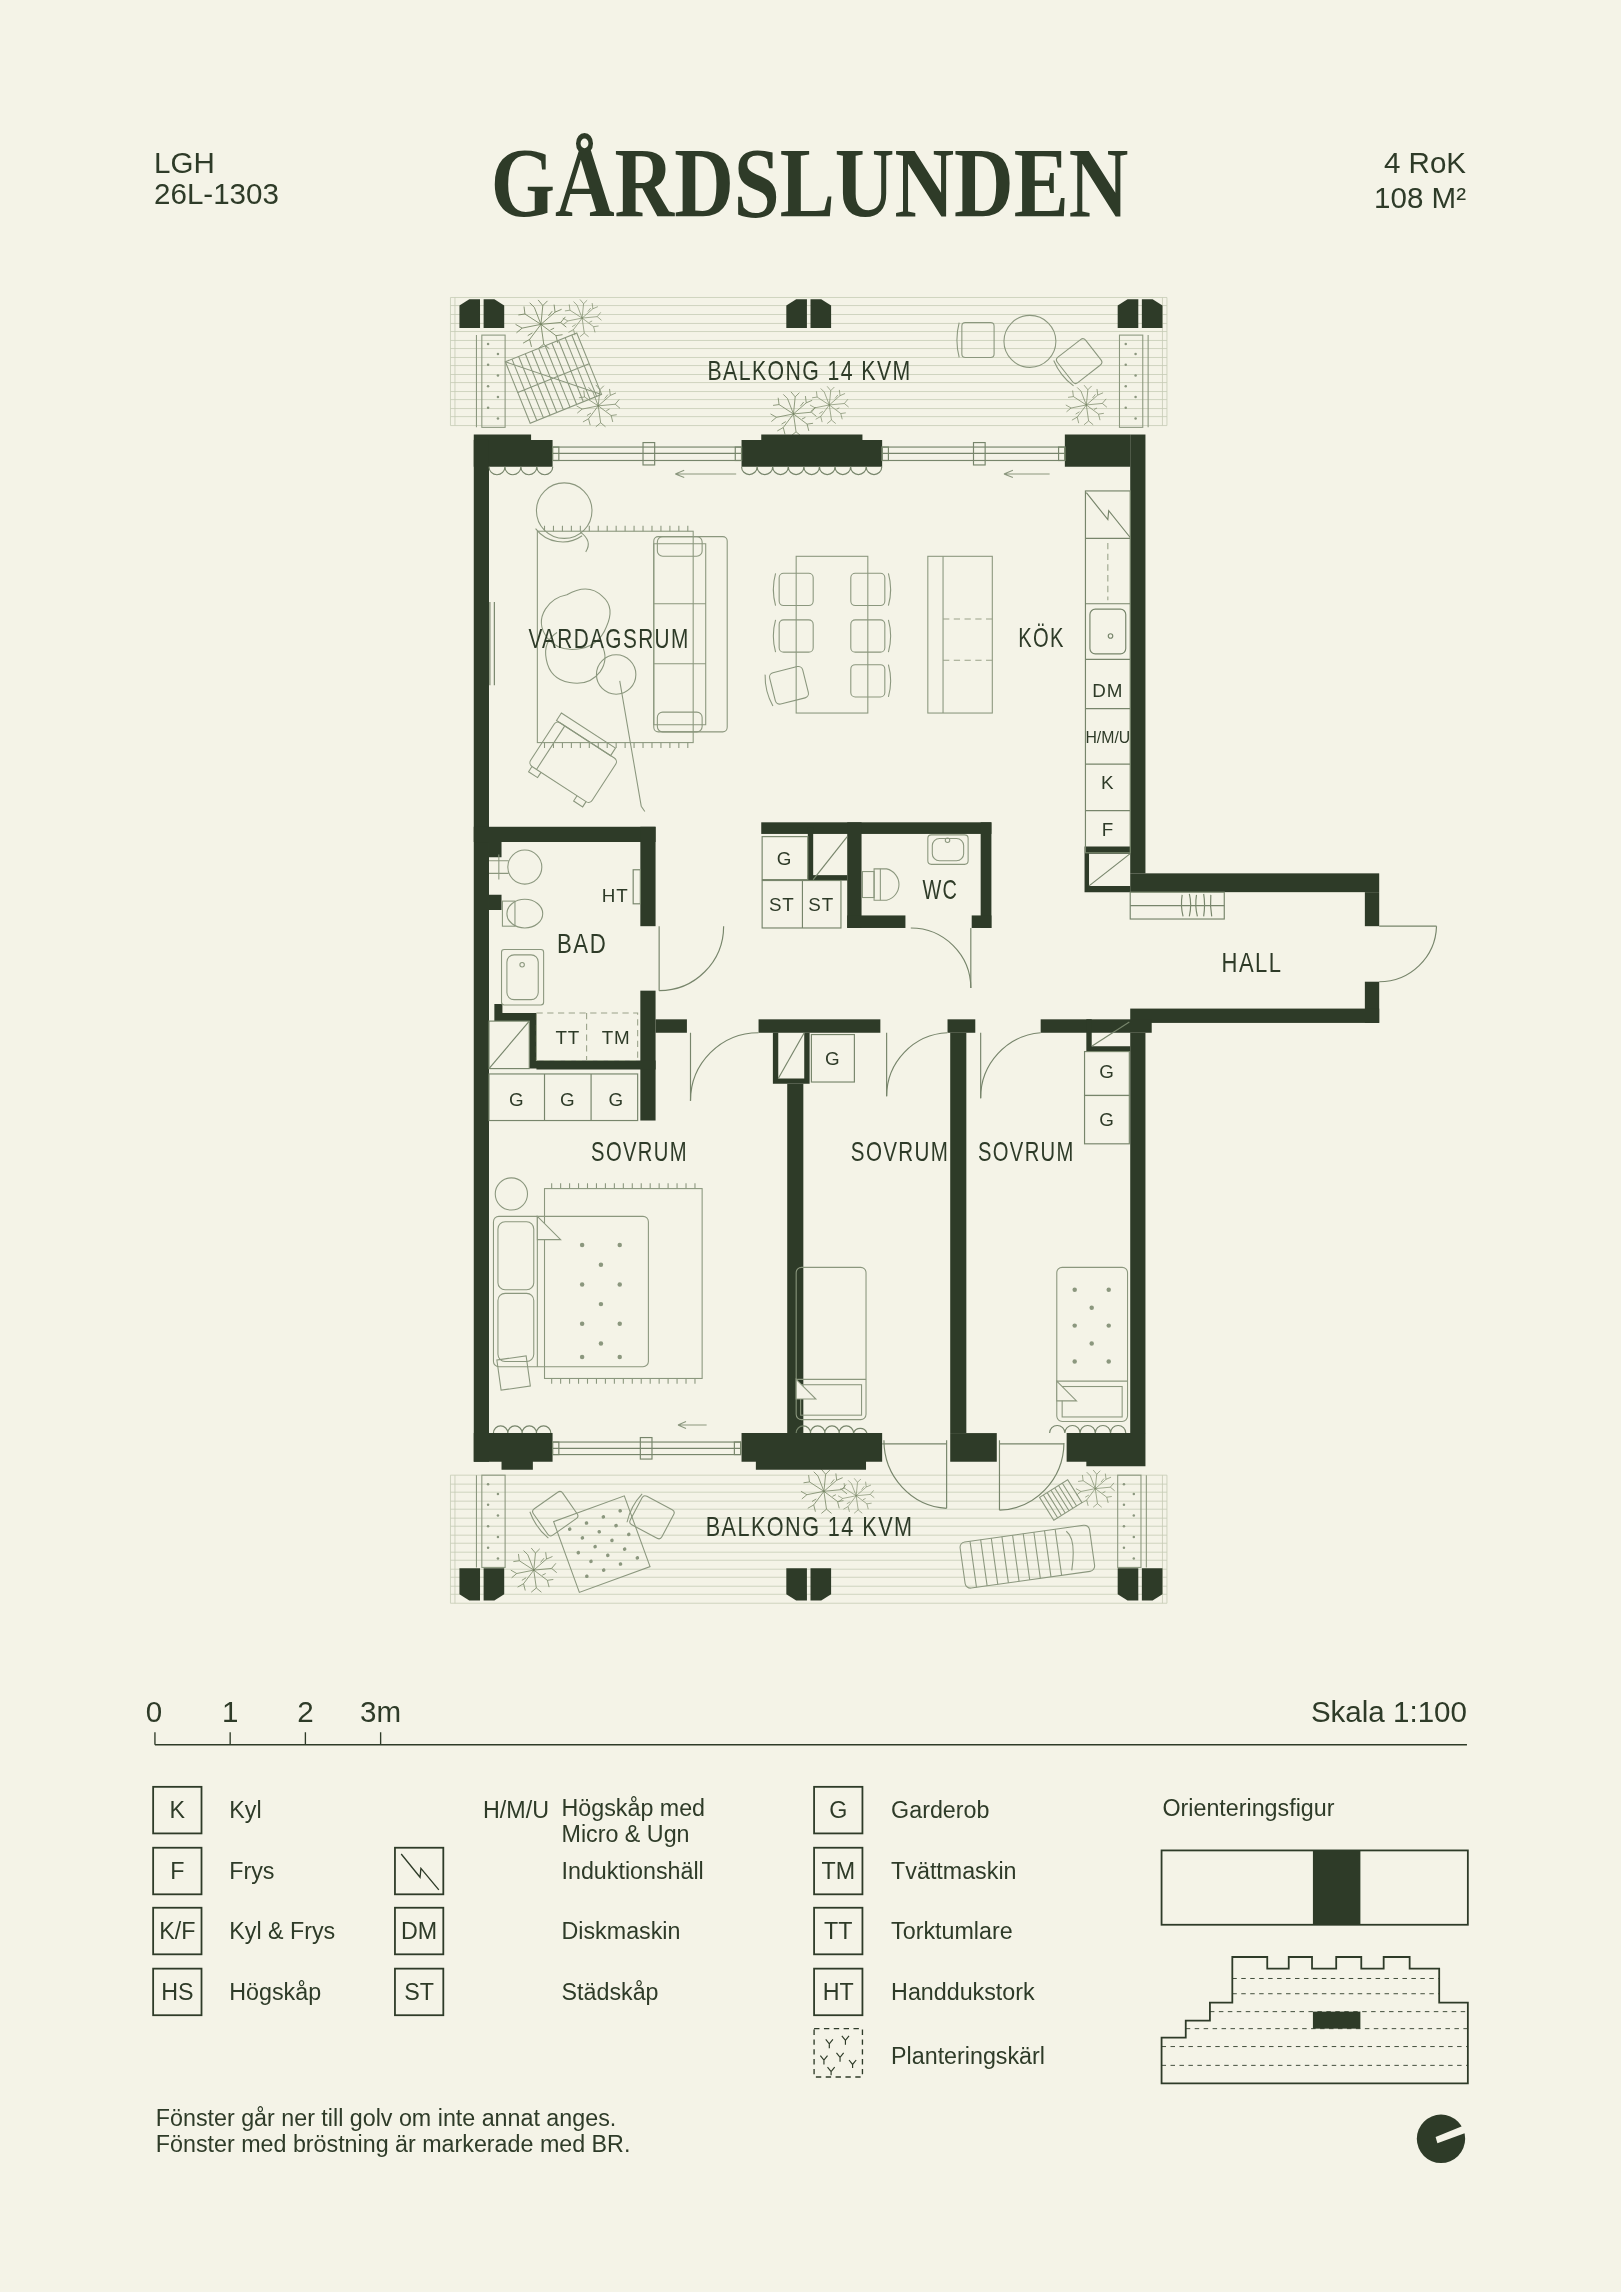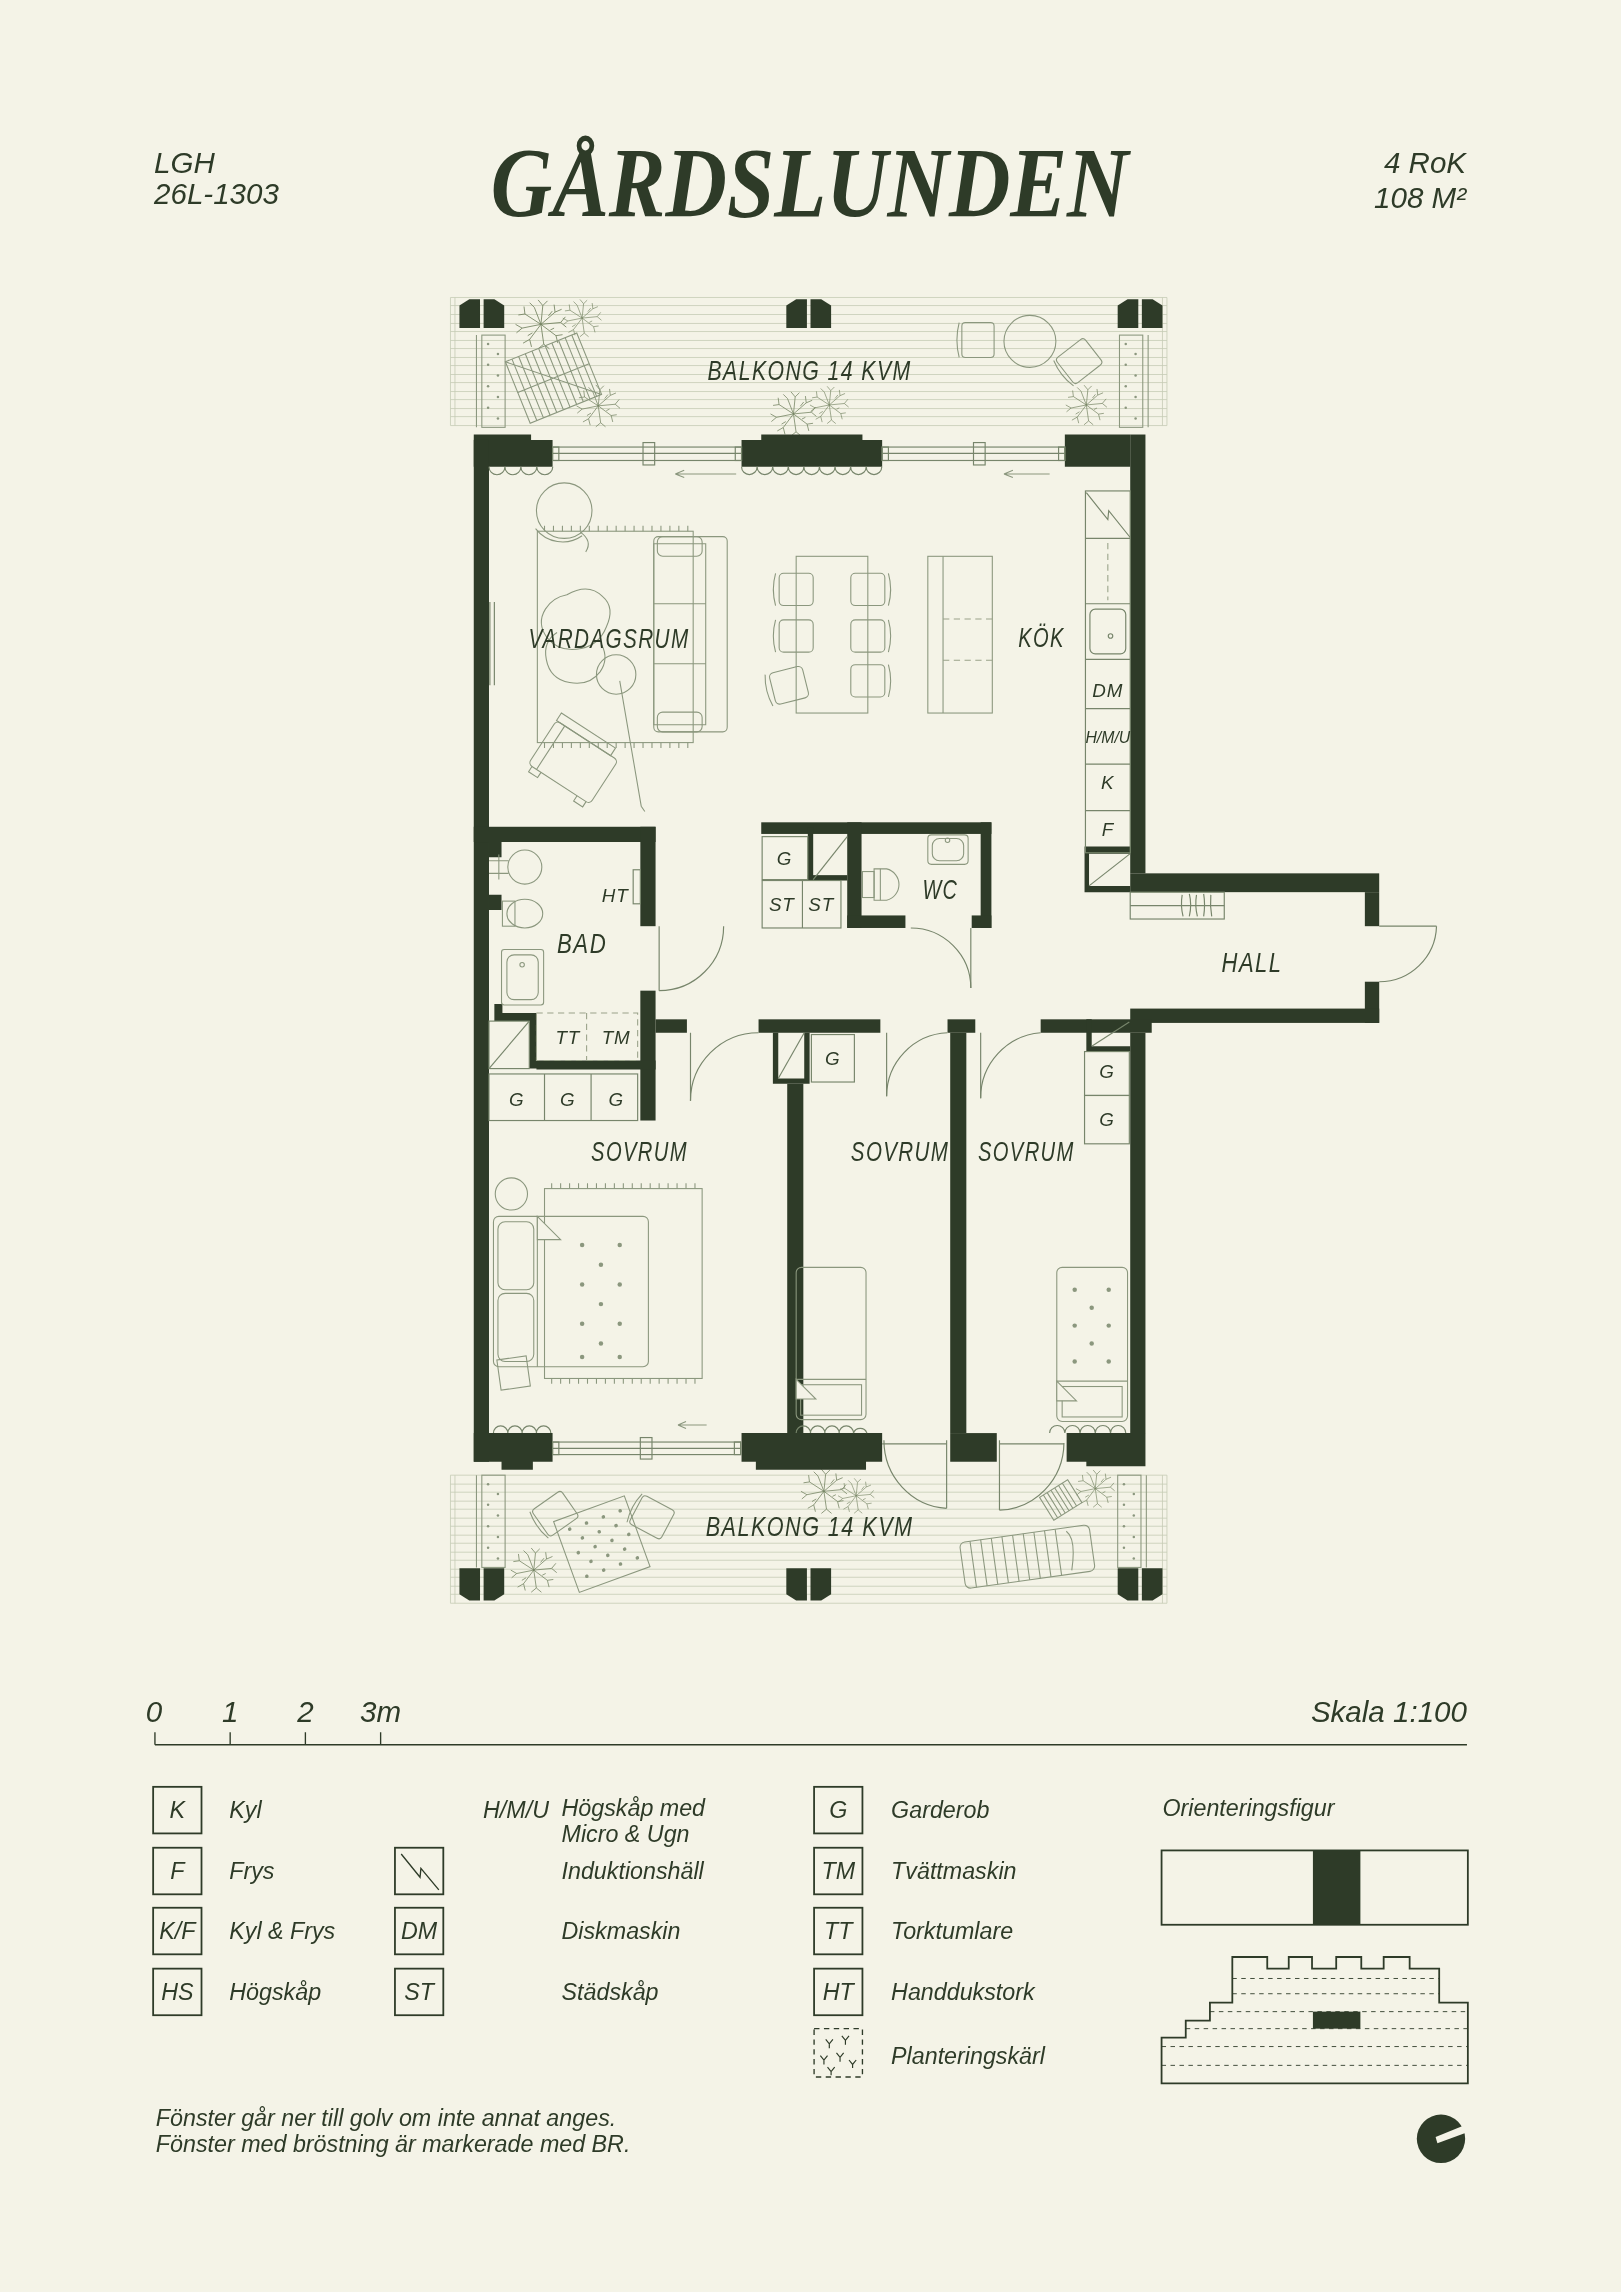--- a/index.html
+++ b/index.html
@@ -1,16 +1,16 @@
 <!DOCTYPE html>
 <html style="font-size:14.3px"><head>
 <meta charset="utf-8">
 <style>
 html,body{margin:0;padding:0;background:#f4f3e7;}
-#page{width:1621px;height:2293px;position:relative;background:#f4f3e7;overflow:hidden;font-style:italic;}
+#page{width:1621px;height:2293px;position:relative;background:#f4f3e7;overflow:hidden;}
 svg{position:absolute;left:0;top:0;}
 text{font-family:"Liberation Sans",sans-serif;fill:#2e3b28;}
 .lab{font-size:30px;letter-spacing:2px;}
 .sml{font-size:21px;letter-spacing:1px;}
 .w{fill:#2e3b28;}
 .tn{stroke:#77856b;stroke-width:1.3;fill:none;}
 .fu{stroke:#8b977e;stroke-width:1.2;fill:none;}
 .dk{stroke:#c6ccb6;stroke-width:0.9;fill:none;}
 .dsh{stroke:#99a289;stroke-width:1.2;fill:none;stroke-dasharray:7 5;}
 .tr{stroke:#72815f;stroke-width:0.9;fill:none;}

